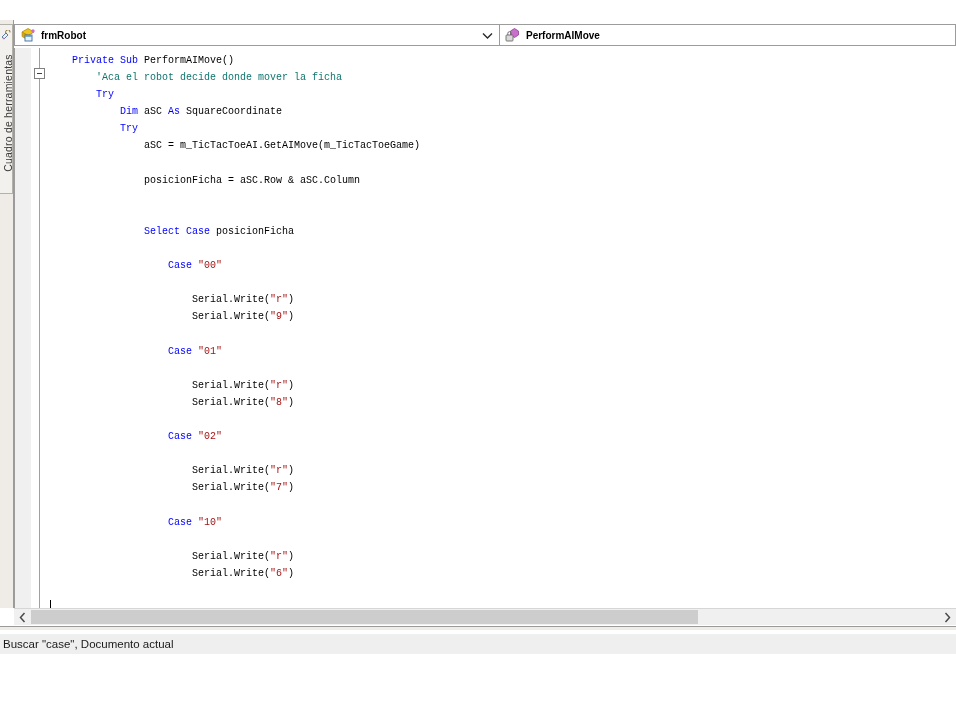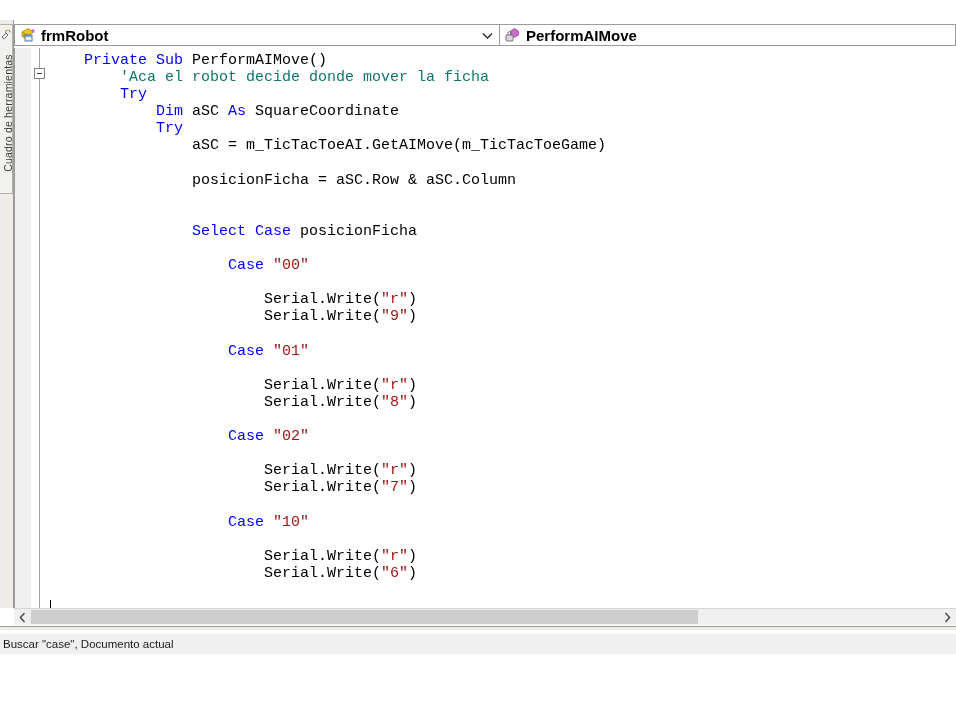--- a/index.html
+++ b/index.html
@@ -88,21 +88,21 @@
     height: 22px;
     background: #ffffff;
     border: 1px solid #9c9c9c;
     box-sizing: border-box;
     display: flex; align-items: center;
     cursor: default;
   }
   .navcombo.left { width: 486px; }
   .navcombo.right { flex: 1; border-left: none; }
   .navcombo .label {
-    font-size: 15px;
+    font-size: 10px;
     font-weight: bold;
     color: #000;
     margin-left: 4px;
     white-space: nowrap;
   }
   .navcombo .arrow {
     position: absolute; right: 6px; top: 0; bottom: 0;
     display: flex; align-items: center;
   }
   .ico { width: 18px; height: 16px; margin-left: 4px; flex: 0 0 auto; position: relative; }
@@ -178,21 +178,21 @@
     content: "";
     position: absolute; left: 2px; top: 4px;
     width: 5px; height: 1px;
     background: #404040;
   }
   .code {
     position: absolute; left: 33px; top: 0;
     right: 0; bottom: 0;
     padding-top: 4px;
     font-family: "Liberation Mono", "DejaVu Sans Mono", monospace;
-    font-size: 15px;
+    font-size: 10px;
     line-height: 17.1px;
     white-space: pre;
     color: #000000;
     overflow: hidden;
   }
   .code .line { height: 17.1px; }
   .k  { color: #0000ff; }
   .cm { color: #0f766e; margin-top: 21px; }
   .st { color: #a31515; }
   .caret {

